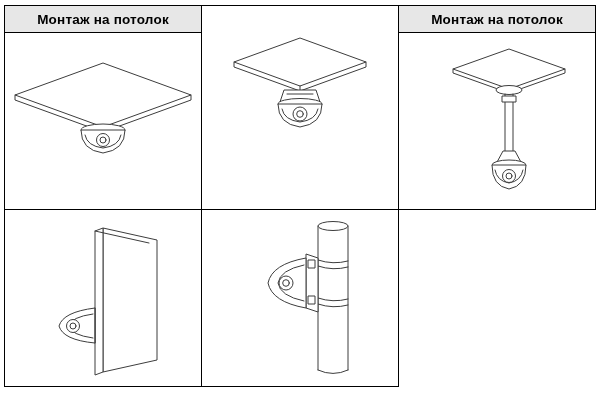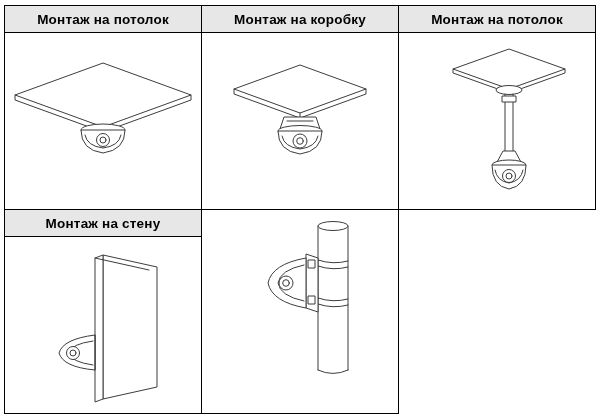--- a/index.html
+++ b/index.html
@@ -69,23 +69,20 @@
             <path class="fw" d="M76,97 Q76,117 98,120 Q120,117 120,97 Z"></path>
             <path class="ln" d="M80,102 Q82,113 98,115 Q114,113 116,102"></path>
             <circle class="fw" cx="98" cy="107" r="6.5"></circle>
             <circle class="ln" cx="98" cy="107" r="3"></circle>
           </g>
         </svg>
       </div>
     </div>
 
     <div class="cell">
-      <div class="cell-header">
-        <span>Монтаж на коробку</span>
-      </div>
       <div class="cell-body">
         <svg width="196" height="176" viewBox="0 0 196 176">
           <g>
             <polygon class="fw" points="32,56 98,32 164,56 98,80"></polygon>
             <path class="ln" d="M32,56 L32,61 L98,85 L164,61 L164,56"></path>
             <line class="ln" x1="98" y1="80" x2="98" y2="85"></line>
           </g>
           <g>
             <polygon class="fw" points="82,84 114,84 118,96 78,96"></polygon>
             <line class="ln" x1="85" y1="88" x2="111" y2="88"></line>
@@ -128,23 +125,20 @@
             <path class="fw" d="M93,132 Q93,153 110,156 Q127,153 127,132 Z"></path>
             <path class="ln" d="M96,137 Q98,148 110,150 Q122,148 124,137"></path>
             <circle class="fw" cx="110" cy="143" r="6.5"></circle>
             <circle class="ln" cx="110" cy="143" r="3"></circle>
           </g>
         </svg>
       </div>
     </div>
 
     <div class="cell">
-      <div class="cell-header">
-        <span>Монтаж на стену</span>
-      </div>
       <div class="cell-body">
         <svg width="196" height="176" viewBox="0 0 196 176">
           <g>
             <polygon class="fw" points="98,18 152,30 152,150 98,162"></polygon>
             <polygon class="fw" points="90,21 98,18 98,162 90,165"></polygon>
             <line class="ln" x1="90" y1="21" x2="144" y2="33"></line>
           </g>
           <g>
             <path class="fw" d="M90,98 Q58,102 54,116 Q58,130 90,133 Z"></path>
             <path class="ln" d="M88,104 Q66,107 64,116 Q66,125 88,128"></path>

